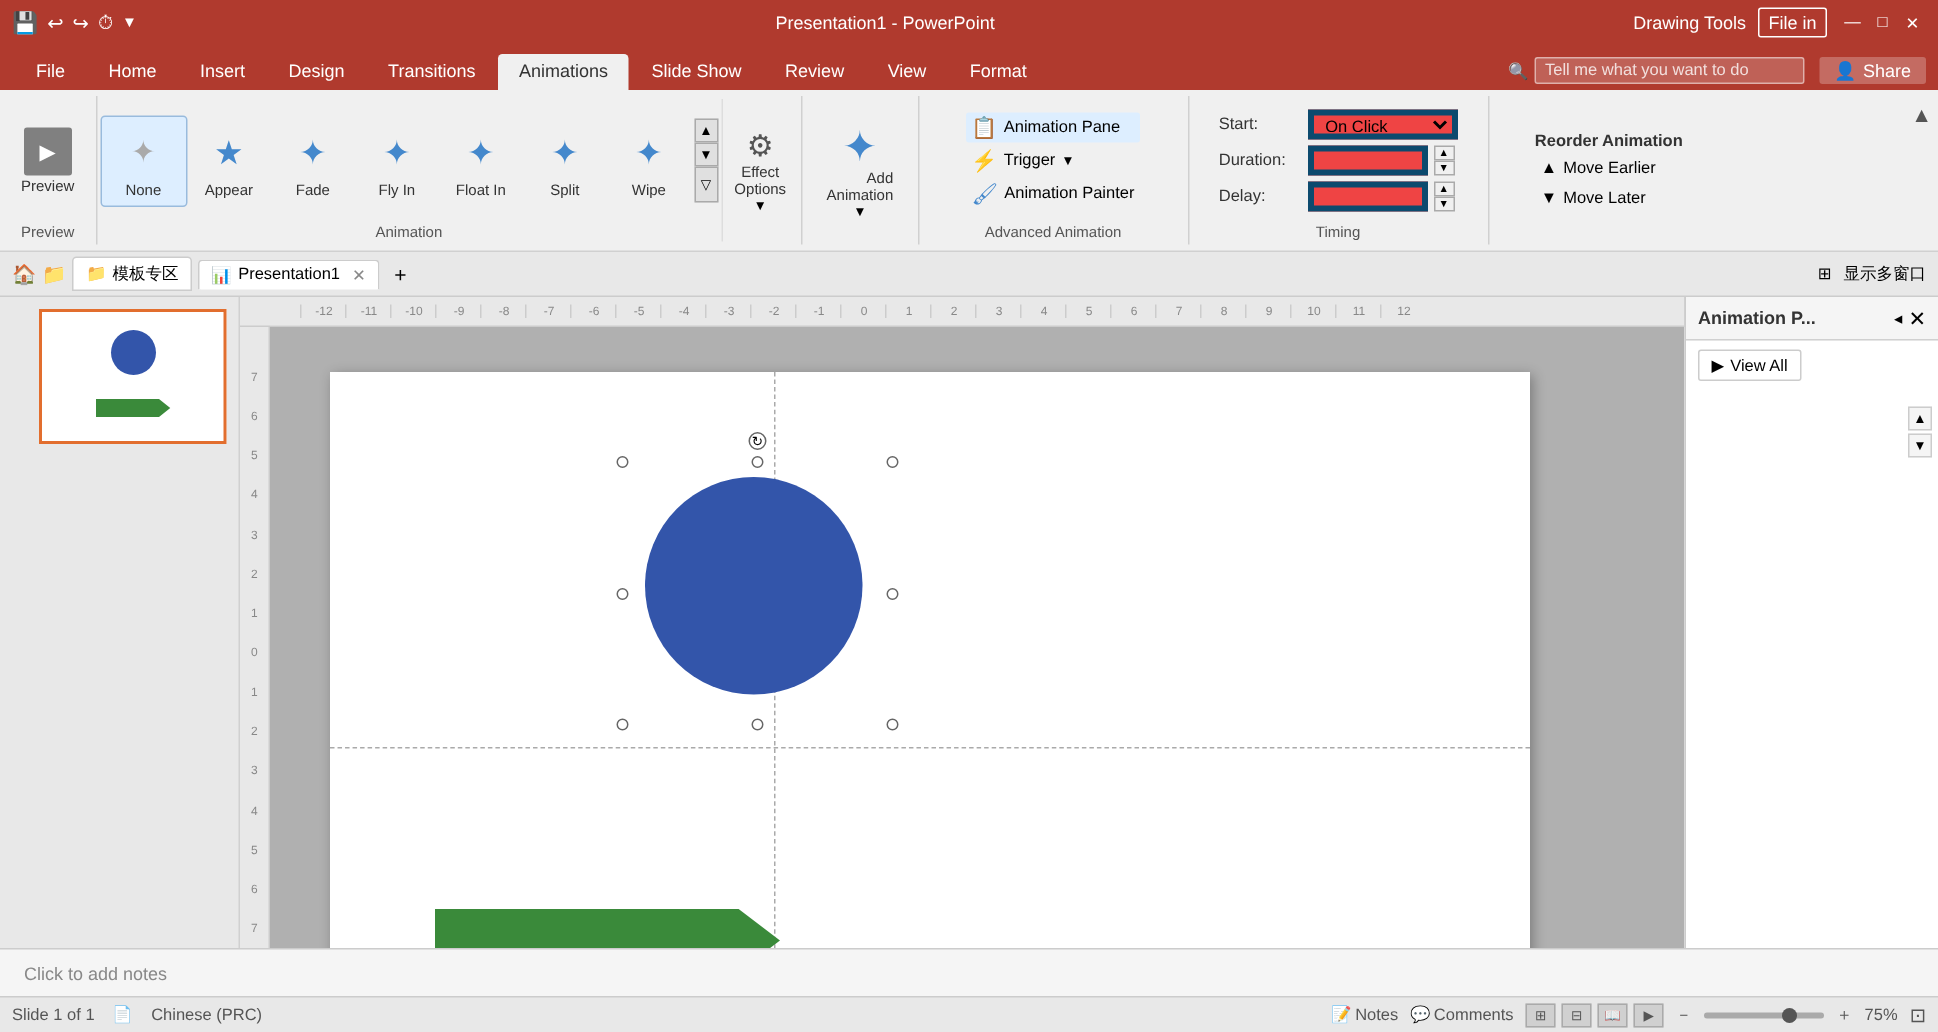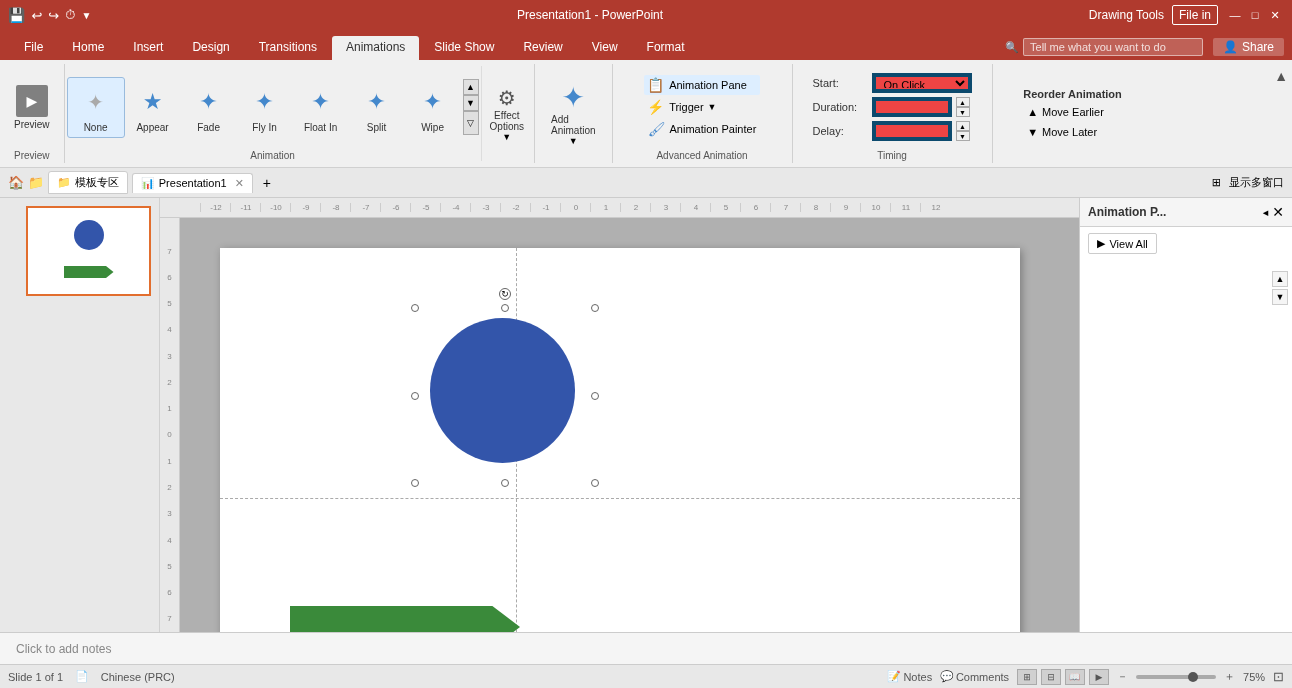--- a/index.html
+++ b/index.html
@@ -611,21 +611,21 @@
 Options</div>
         <div style="font-size:9px;">▼</div>
       </div>
     </div>
   </div>
 
   <div class="ribbon-group">
     <div class="ribbon-group-content">
       <div class="add-anim-btn">
         <div style="font-size:28px; color:#4488cc;">✦</div>
-        <div style="font-size:10px; color:#333; text-align:left; white-space:pre-line;">Add
+        <div style="font-size:10px; color:#333; text-align:right; white-space:pre-line;">Add
 Animation</div>
         <div style="font-size:9px;">▼</div>
       </div>
     </div>
   </div>
 
   <div class="ribbon-group" style="min-width:180px;">
     <div class="ribbon-group-content">
       <div class="adv-anim-group">
         <div class="adv-anim-btn active">
@@ -805,21 +805,21 @@
 
             <div style="width:145px; height:145px; background:#3355aa; border-radius:50%; margin:15px; margin-top:10px;"></div>
           </div>
 
           <div class="arrow-shape" style="position:absolute; bottom:100px; left:70px; width:230px; height:42px; background:#3a8a3a; clip-path:polygon(0 0, 88% 0, 100% 50%, 88% 100%, 0 100%);"></div>
         </div>
       </div>
     </div>
   </div>
 
-  <div style="width:213px; background:white; border-left:1px solid #ccc; display:flex; flex-direction:column;">
+  <div style="width:169px; background:white; border-left:1px solid #ccc; display:flex; flex-direction:column;">
     <div class="anim-pane-header">
       <span class="anim-pane-title">Animation P...</span>
       <div style="display:flex; gap:4px; align-items:center;">
         <span style="cursor:pointer; font-size:11px;">◂</span>
         <span style="cursor:pointer; font-size:14px;">✕</span>
       </div>
     </div>
     <div style="position:relative;">
       <button class="anim-pane-play">
         <span>▶</span>

